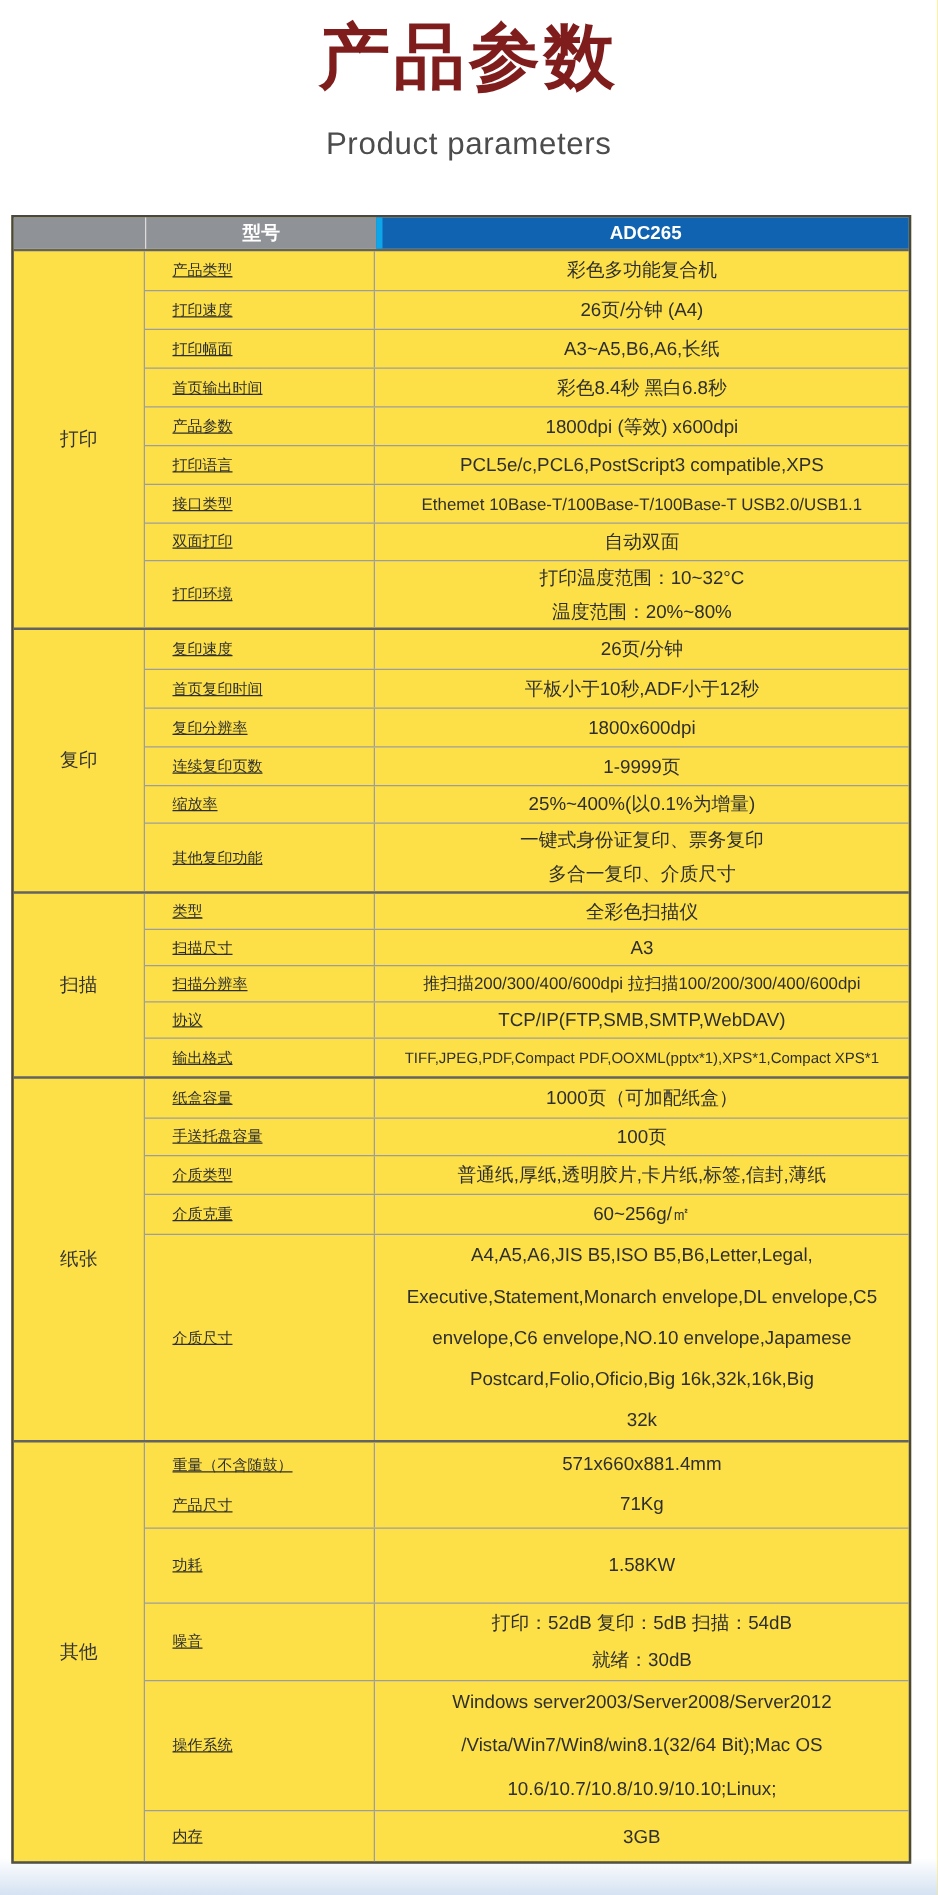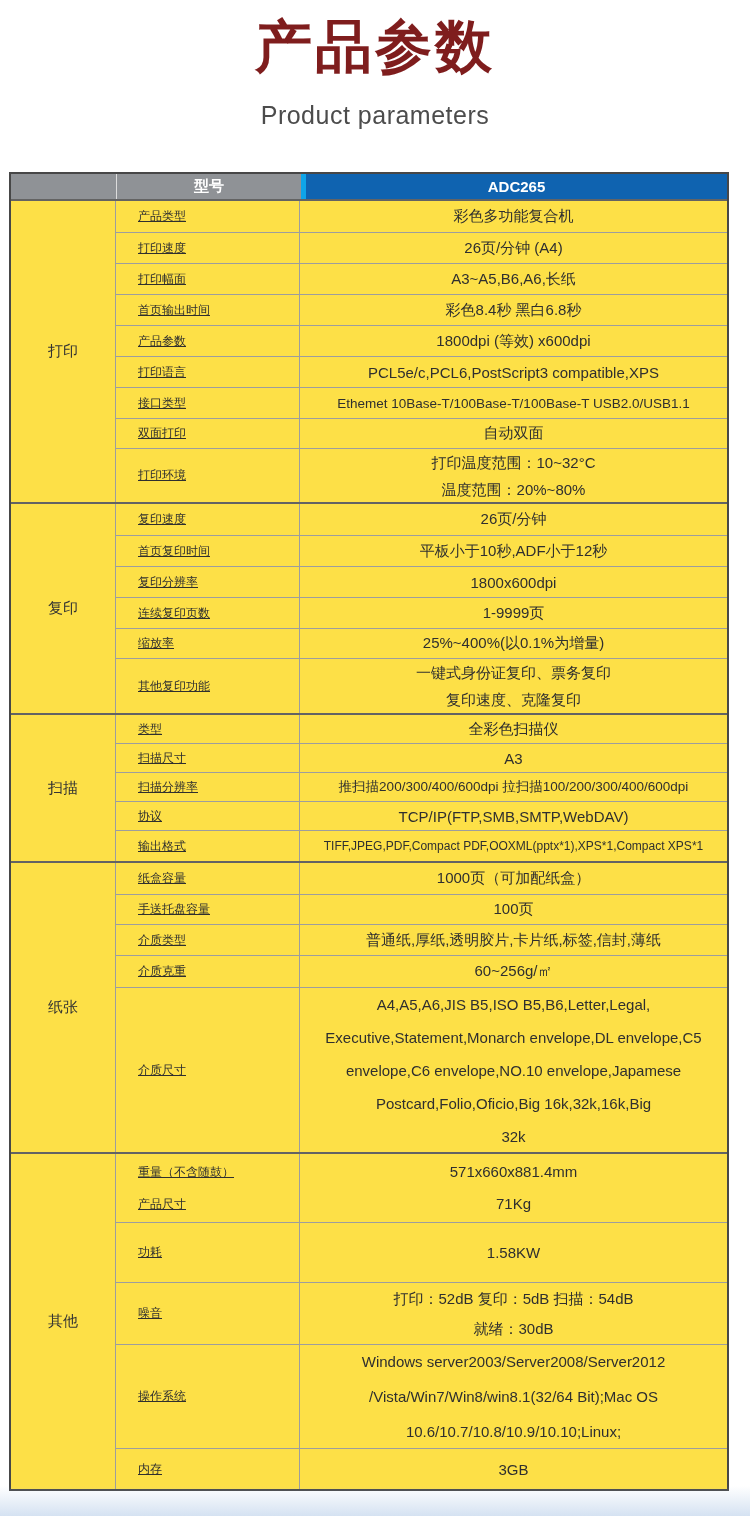--- a/index.html
+++ b/index.html
@@ -193,21 +193,21 @@
         <div class="cell-value">
             <span>25%~400%(以0.1%为增量)</span>
           </div>
       </div>
       <div class="row h55 lh27">
         <div class="cell-label">
             <span>其他复印功能</span>
           </div>
         <div class="cell-value">
           <span>一键式身份证复印、票务复印</span>
-          <span>复印速度、克隆复印</span>
+          <span>多合一复印、介质尺寸</span>
         </div>
       </div>
     </div>
   </div>
 
   <div class="section">
     <div class="group-cell">扫描</div>
     <div class="rows">
       <div class="row h28">
         <div class="cell-label">

